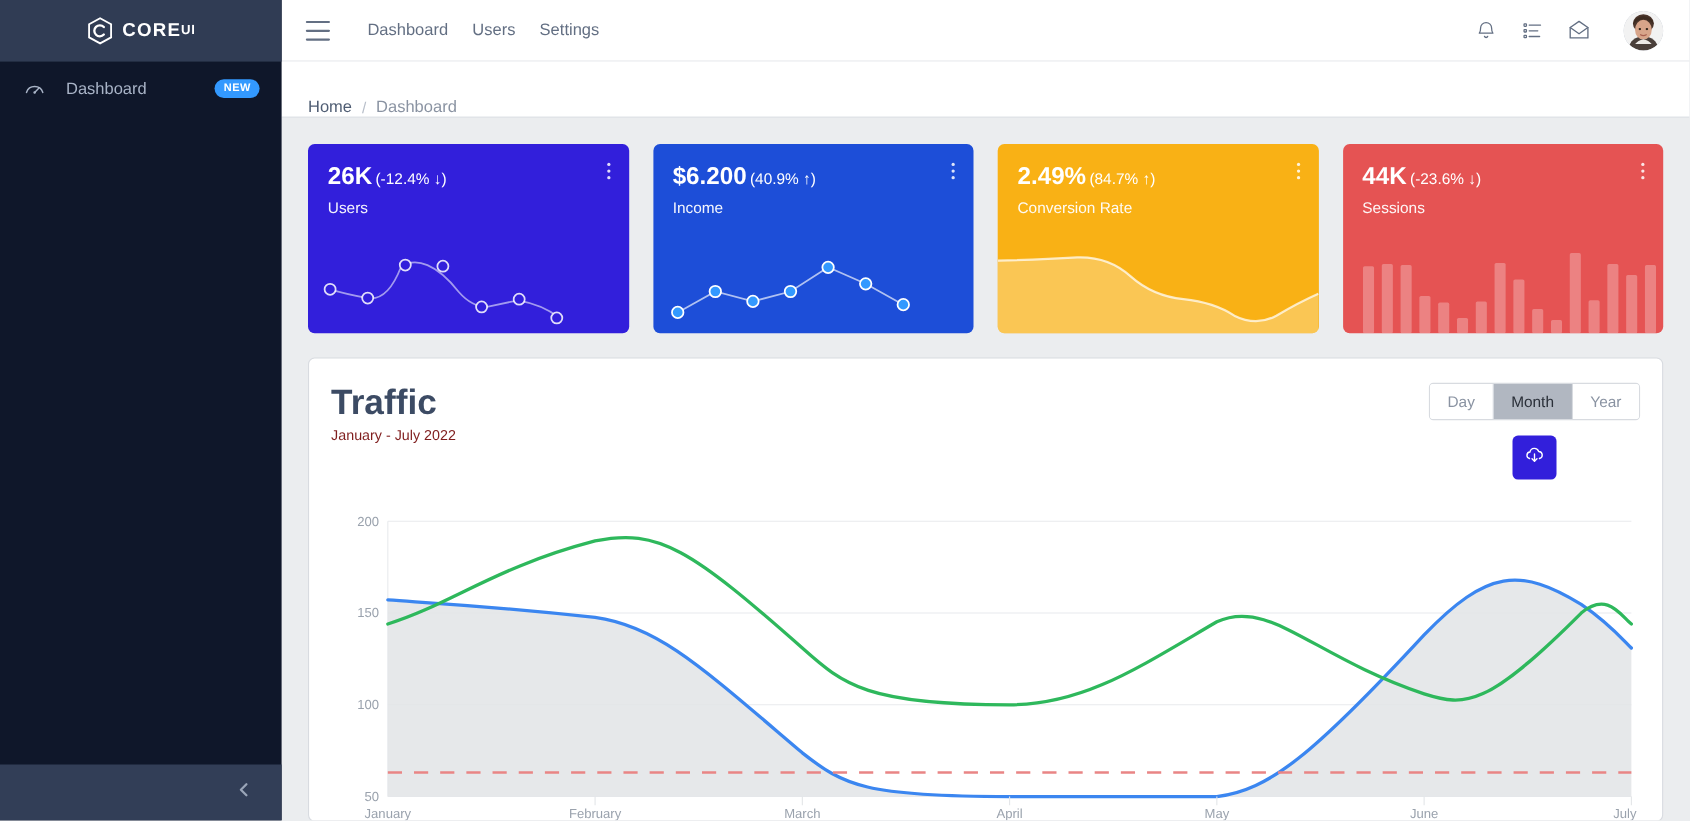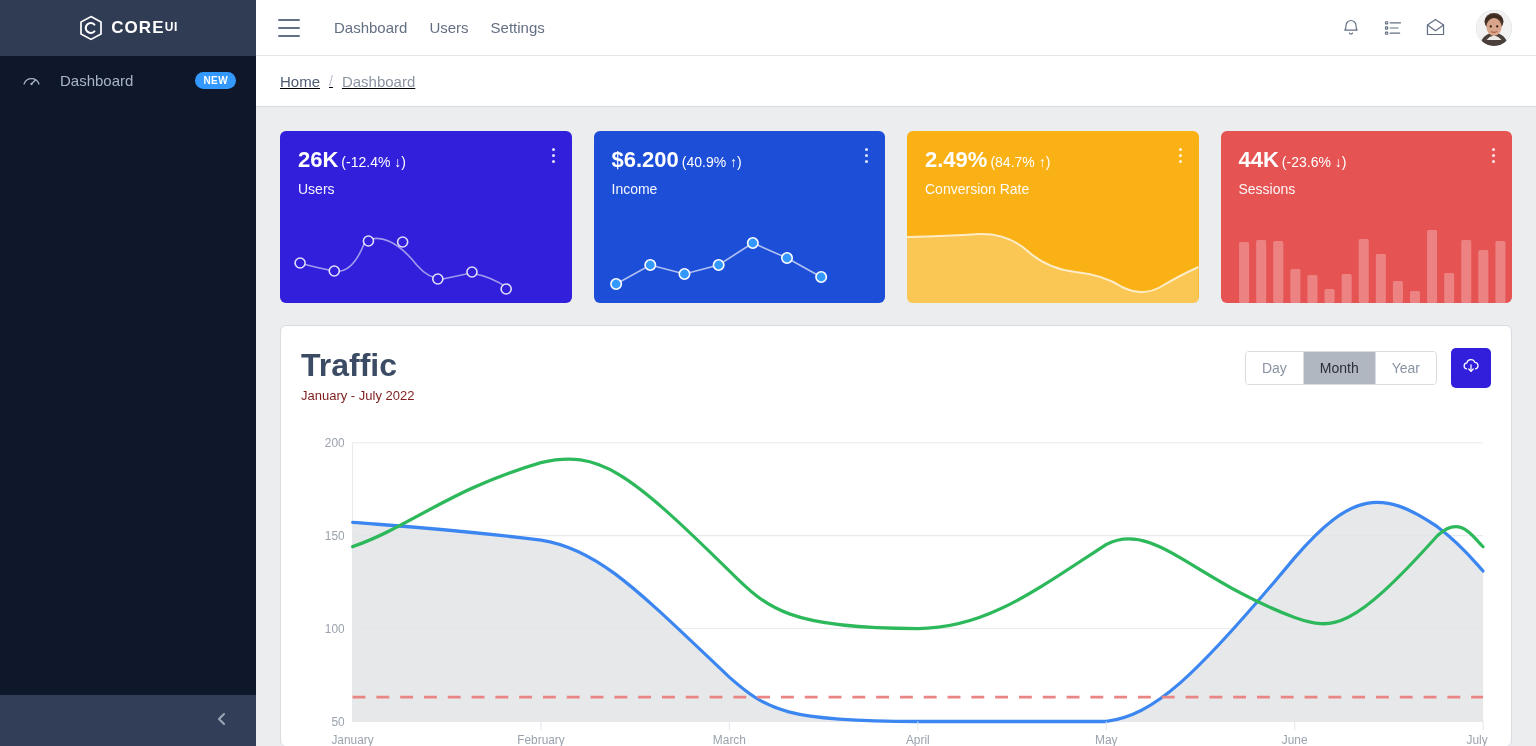--- a/index.html
+++ b/index.html
@@ -67,23 +67,22 @@
   .header-right { margin-left: auto; display: flex; align-items: center; gap: 22px; }
   .hicon { cursor: pointer; display:flex; align-items:center; justify-content:center; }
   .avatar {
     width: 36px; height: 36px; border-radius: 50%;
     overflow: hidden; cursor: pointer; background:#c9ced6;
     margin-left: 8px;
   }
 
   .breadcrumb-bar {
     height: 51px; flex: 0 0 51px; background: #fff;
-    display: flex; align-items: center; padding: 0 24px;
+    display: flex; align-items: flex-end; padding: 0 24px;
     border-bottom: 1px solid #d8dbe0;
-    text-decoration: underline;
   }
   .crumb { font-size: 15px; color: #4f5d73; }
   .crumb.active { color: #8a93a2; }
   .crumb-sep { color: #b7bec9; margin: 0 9px; font-size: 14px; }
 
   .content { flex: 1 1 auto; padding: 24px; overflow: hidden; }
 
   
   .cards-row { display: flex; gap: 22px; }
   .stat-card {
@@ -111,21 +110,21 @@
   
   .traffic-card {
     margin-top: 22px; background: #fff; border-radius: 6px;
     border: 1px solid #d8dbe0;
     padding: 22px 20px 0 20px; height: 422px;
     display: flex; flex-direction: column;
   }
   .traffic-head { display: flex; align-items: flex-start; }
   .traffic-title { font-size: 32px; font-weight: 700; color: #3c4b64; line-height:1.1; }
   .traffic-sub { font-size: 13px; color: #7f1d1d; margin-top: 5px; }
-  .traffic-actions { margin-left: auto; display: flex; align-items: center; gap: 14px; }
+  .traffic-actions { margin-left: auto; display: flex; align-items: center; gap: 14px; flex-direction: column; }
   .btn-group { display: flex; border-radius: 4px; overflow: hidden; border: 1px solid #d8dbe0; }
   .btn-seg {
     padding: 8px 16px; font-size: 14px; color: #8a93a2;
     background: #fff; cursor: pointer; border-right: 1px solid #d8dbe0;
     min-width: 56px; text-align: center;
   }
   .btn-seg:last-child { border-right: none; }
   .btn-seg.active { background: #b1b7c1; color: #2a2f38; font-weight: 400; }
   .btn-download {
     width: 40px; height: 40px; border-radius: 5px;

